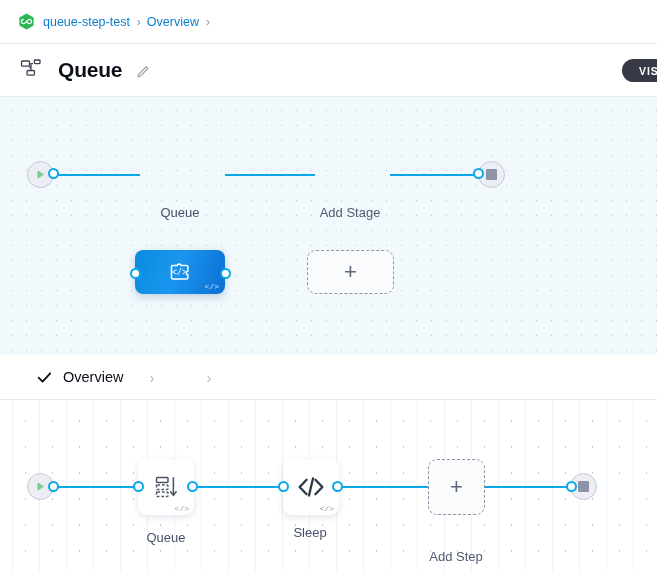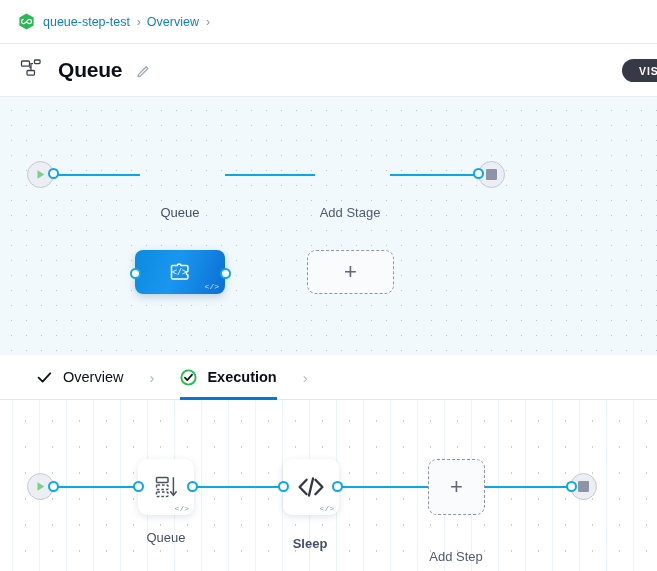--- a/index.html
+++ b/index.html
@@ -266,29 +266,20 @@
       <span class="tab-icon">
         <svg width="17" height="17" viewBox="0 0 17 17">
           <path d="M2.6 8.6 L6.6 12.6 L14.2 4.3" fill="none" stroke="#0b0f19" stroke-width="1.8" stroke-linecap="round" stroke-linejoin="round"></path>
         </svg>
       </span>
       <span class="tab-label">Overview</span>
     </div>
 
     <span class="tab-chevron">›</span>
 
-    <div class="tab active" id="tab-execution">
-      <span class="tab-icon">
-        <svg width="17" height="17" viewBox="0 0 17 17">
-          <circle cx="8.5" cy="8.5" r="7.1" fill="none" stroke="#26bd4b" stroke-width="1.9"></circle>
-          <path d="M4.9 8.7 L7.3 11.1 L12.1 5.6" fill="none" stroke="#11131a" stroke-width="1.7" stroke-linecap="round" stroke-linejoin="round"></path>
-        </svg>
-      </span>
-      <span class="tab-label">Execution</span>
-    </div>
 
     <span class="tab-chevron">›</span>
 
   </div>
 
   <div class="step-canvas">
 
     <div class="edge" style="left:45px; top:86px; width:95px;"></div>
     <div class="edge" style="left:192px; top:86px; width:95px;"></div>
     <div class="edge" style="left:337px; top:86px; width:95px;"></div>
@@ -318,21 +309,21 @@
     <div class="step-node" style="left:283px; top:59px;">
       <svg width="30" height="26" viewBox="0 0 30 26">
         <path d="M10.6 5.8 L3.6 13 L10.6 20.2" fill="none" stroke="#2f3545" stroke-width="2.3" stroke-linecap="round" stroke-linejoin="round"></path>
         <path d="M19.4 5.8 L26.4 13 L19.4 20.2" fill="none" stroke="#2f3545" stroke-width="2.3" stroke-linecap="round" stroke-linejoin="round"></path>
         <path d="M17 4.4 L13 21.6" fill="none" stroke="#2f3545" stroke-width="2.3" stroke-linecap="round"></path>
       </svg>
       <span class="corner-code">&lt;/&gt;</span>
     </div>
     <div class="port" style="left:278px; top:81px;"></div>
     <div class="port" style="left:332px; top:81px;"></div>
-    <div class="node-caption" style="left:265px; top:136px; width:90px;font-weight:bold;">Sleep</div>
+    <div class="node-caption" style="left:265px; top:125px; width:90px;">Sleep</div>
 
     <div class="add-node" style="left:428px; top:59px; width:57px; height:56px; font-size:22px;">+</div>
     <div class="node-caption add" style="left:406px; top:130px; width:100px;margin-top:19px;">Add Step</div>
 
     <div class="port" style="left:566px; top:81px;"></div>
     <div class="term-node" style="left:570px; top:73px;">
       <span class="stop-square"></span>
     </div>
   </div>
 

